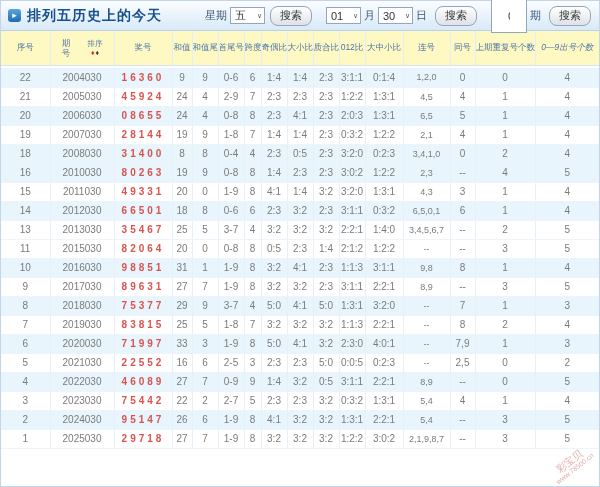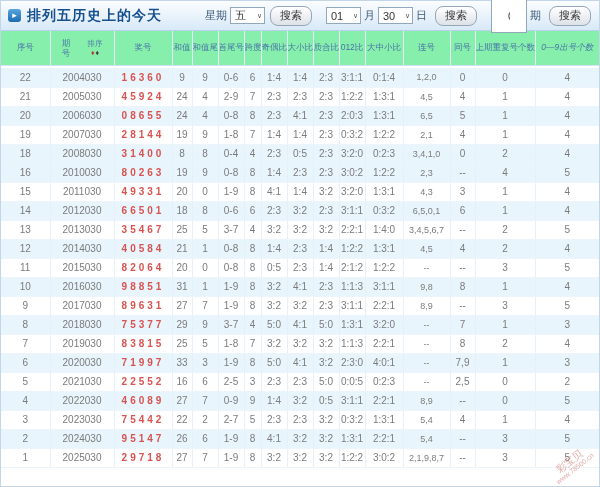--- a/index.html
+++ b/index.html
@@ -48,21 +48,21 @@
   .grp { display:flex; align-items:center; margin-left:14px; }
   .issue-input {
     width:36px; height:17px; border:1px solid #93a7bb;
     font-size:11px; color:#333; text-align:left; padding:16px;
     font-family:inherit;
   }
   
   table { width:598px; border-collapse:collapse; table-layout:fixed; }
   thead th {
     height:34px; font-weight:normal; font-size:8.5px; color:#4a76a8;
-    background:#86efac; border-bottom:1px solid #d2e4f3;
+    background:#fef9c3; border-bottom:1px solid #d2e4f3;
     border-right:1px solid #e3eefa; padding:0; white-space:nowrap;
     overflow:hidden;
   }
   thead th:last-child { border-right:none;font-style:italic; }
   .period-head { display:flex; align-items:center; justify-content:center; gap:16px; }
   .period-txt { display:inline-block; width:10px; line-height:10px; font-size:8.5px; white-space:normal; }
   .sortbox { display:flex; flex-direction:column; align-items:center; line-height:8px; }
   .sort-label { font-size:8px; transform:scale(.95); }
   .sort-icons { display:flex; gap:1px; margin-top:1px; }
   .sort-icons i { font-style:normal; font-size:7px; line-height:7px; cursor:pointer; }
@@ -339,38 +339,20 @@
           <td>3:2</td>
           <td>3:2</td>
           <td>3:2</td>
           <td>2:2:1</td>
           <td>1:4:0</td>
           <td>3,4,5,6,7</td>
           <td>--</td>
           <td>2</td>
           <td>5</td>
         </tr>
-        <tr class="alt">
-          <td>12</td>
-          <td>2014030</td>
-          <td class="red">40584</td>
-          <td>21</td>
-          <td>1</td>
-          <td>0-8</td>
-          <td>8</td>
-          <td>1:4</td>
-          <td>2:3</td>
-          <td>1:4</td>
-          <td>1:2:2</td>
-          <td>1:3:1</td>
-          <td>4,5</td>
-          <td>4</td>
-          <td>2</td>
-          <td>4</td>
-        </tr>
         <tr>
           <td>11</td>
           <td>2015030</td>
           <td class="red">82064</td>
           <td>20</td>
           <td>0</td>
           <td>0-8</td>
           <td>8</td>
           <td>0:5</td>
           <td>2:3</td>

